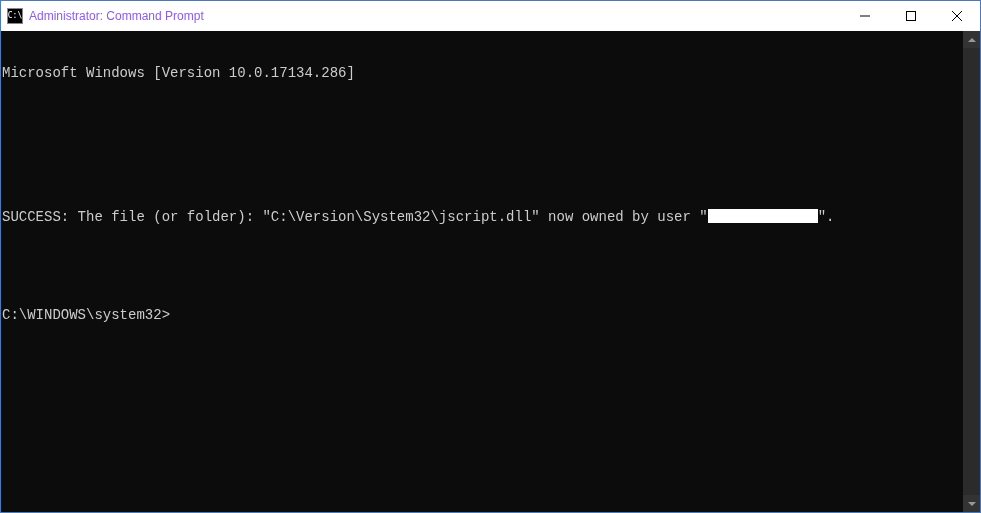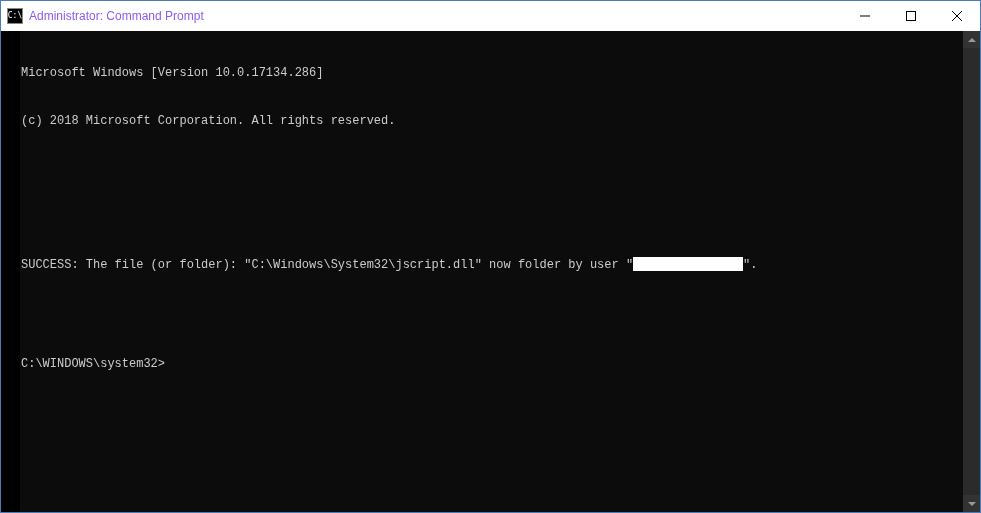--- a/index.html
+++ b/index.html
@@ -77,26 +77,25 @@
       flex: 1;
       display: flex;
       background: #000;
       overflow: hidden;
     }
     .terminal {
       flex: 1;
       background: #0c0c0c;
       color: #cccccc;
       font-family: Consolas, "Courier New", monospace;
-      font-size: 12px;
+      font-size: 14px;
       line-height: 16px;
       padding: 2px 0 9px 1px;
       white-space: pre;
       overflow: hidden;
-      margin-left: 19px;
     }
     .terminal .line {
       min-height: 16px;
     }
     .scrollbar {
       width: 17px;
       background: #2b2b2b;
       display: flex;
       flex-direction: column;
     }
@@ -165,24 +164,23 @@
         <svg viewBox="0 0 10 10">
             <line x1="0" y1="0" x2="10" y2="10" stroke="#000" stroke-width="1"></line>
             <line x1="10" y1="0" x2="0" y2="10" stroke="#000" stroke-width="1"></line>
           </svg>
       </button>
     </div>
   </div>
   <div class="content-area">
     <div class="terminal">
       <div class="line">Microsoft Windows [Version 10.0.17134.286]</div>
-      <div class="line">(c) 2018 Microsoft Corporation. All rights reserved.</div>
       <div class="line"></div>
       <div class="line"></div>
-      <div class="line"><span>SUCCESS: The file (or folder): "C:\Windows\System32\jscript.dll" now folder by user "</span><span class="redacted"></span><span>".</span></div>
+      <div class="line"><span>SUCCESS: The file (or folder): "C:\Version\System32\jscript.dll" now owned by user "</span><span class="redacted"></span><span>".</span></div>
       <div class="line"></div>
       <div class="line"><span>C:\WINDOWS\system32&gt;</span><span class="cursor-blink"></span></div>
     </div>
     <div class="scrollbar">
       <div class="sb-btn">
         <div class="sb-arrow up"></div>
       </div>
       <div class="sb-track"></div>
       <div class="sb-btn">
         <div class="sb-arrow down"></div>

